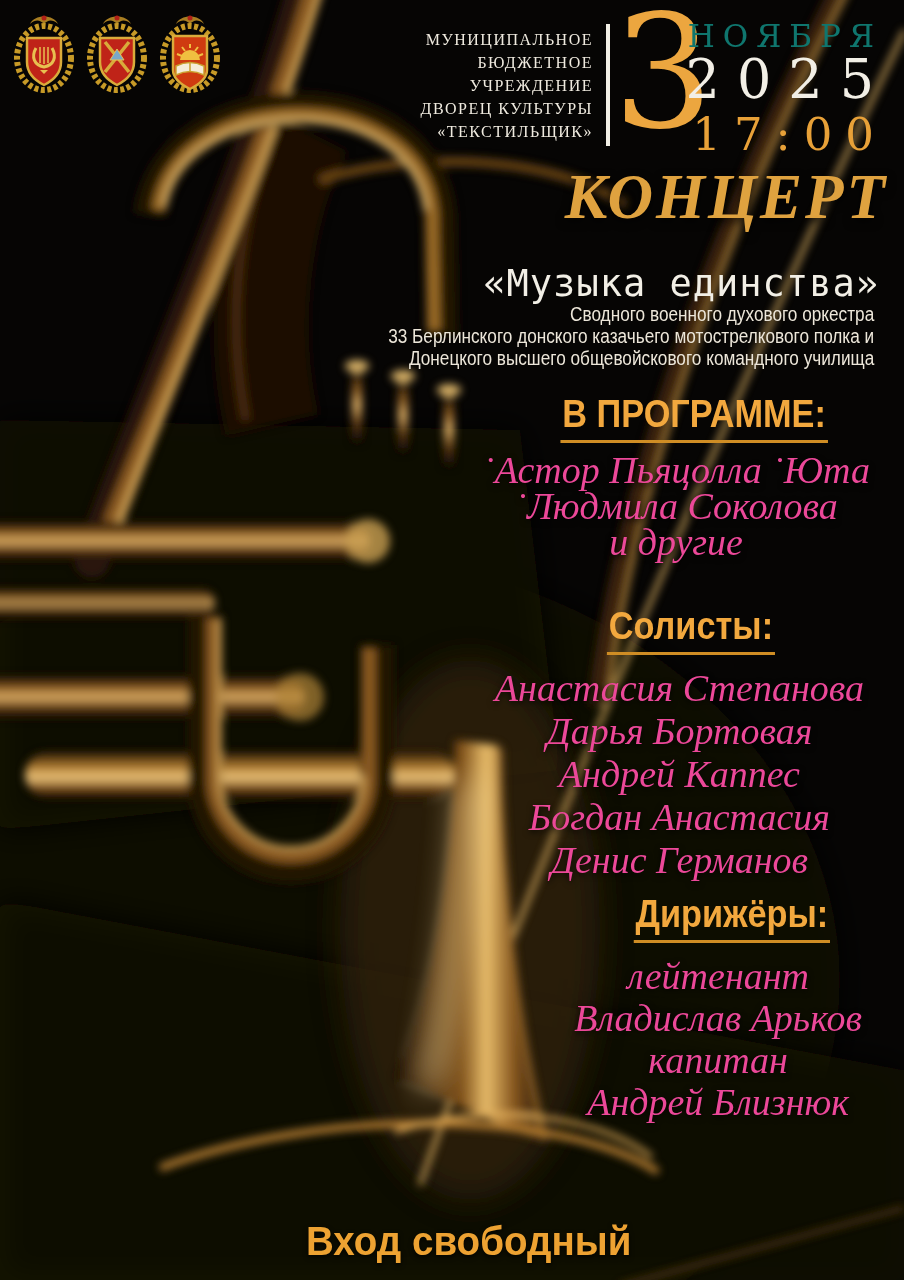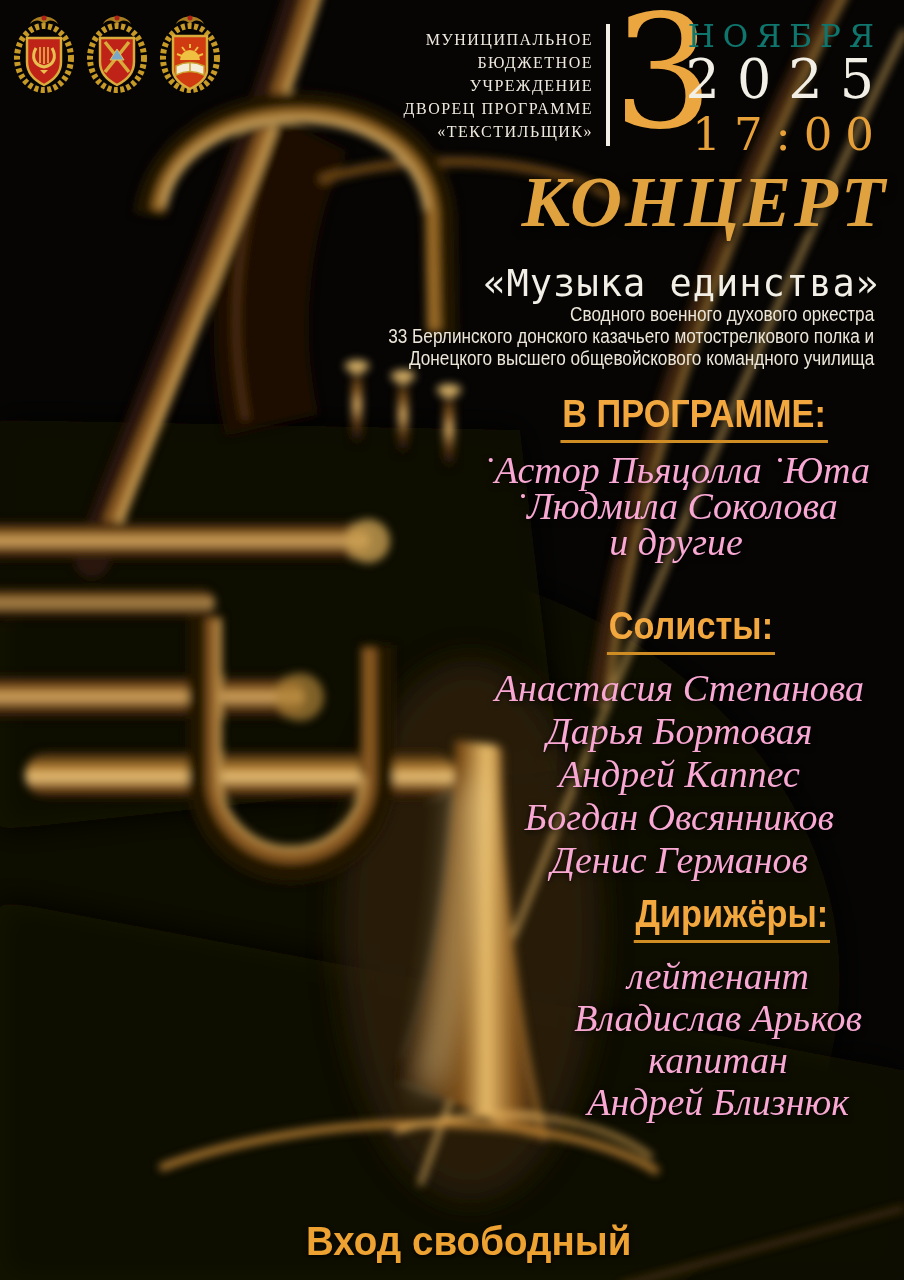--- a/index.html
+++ b/index.html
@@ -36,42 +36,42 @@
   }
   .time {
     position:absolute; right:30px; top:108px; color:#e8a138;
     font-family:"DejaVu Serif", serif; font-size:45px; letter-spacing:13px; margin-right:-13px; white-space:nowrap;
   }
 
   
   .title {
     position:absolute; right:16px; top:166px; color:#dfa23f;
     font-family:"Liberation Serif","DejaVu Serif", serif; font-style:italic; font-weight:700;
-    font-size:72px; line-height:1; letter-spacing:3px; white-space:nowrap;
+    font-size:63px; line-height:1; letter-spacing:3px; white-space:nowrap;
     text-shadow:0 3px 10px rgba(0,0,0,0.8);
   }
   .subtitle {
     position:absolute; right:25px; top:262px; color:#f2efe6;
     font-family:"DejaVu Sans Mono", monospace; font-size:37px; letter-spacing:1px; white-space:nowrap;
   }
   .orch {
     position:absolute; right:30px; top:303px; text-align:right;
     color:#ece6d9; font-size:20px; line-height:22px; white-space:nowrap;
     transform:scaleX(0.86); transform-origin:100% 0;
   }
 
   
   .section { position:absolute; text-align:center; white-space:nowrap; }
   .heading {
     display:inline-block; color:#f2a83e; font-weight:700; font-size:39px; line-height:1.05;
     border-bottom:3px solid #cf8d24; padding:0 2px 5px 2px;
     transform:scaleX(0.88); transform-origin:100% 100%;
   }
   .names {
-    margin-top:9px; color:#f9a8d4;
+    margin-top:9px; color:#ec4899;
     font-family:"Liberation Serif","DejaVu Serif", serif; font-style:italic;
     text-shadow:0 2px 6px rgba(0,0,0,0.85);
   }
   .program { right:34px; top:394px; }
   .program .names { font-size:38px; line-height:36px; }
   .soloists { right:40px; top:606px; }
   .soloists .names { font-size:38px; line-height:43px; margin-top:12px; }
   .conductors { right:42px; top:894px; }
   .conductors .names { font-size:38px; line-height:42px; margin-top:12px;font-family:Liberation Serif, serif; }
 
@@ -197,21 +197,21 @@
       <path d="M32,34 v4 M24,37 l3,4 M40,37 l-3,4 M19,44 l5,2 M45,44 l-5,2" stroke="#f0c040" stroke-width="2"></path>
       <path d="M18,56 q14,-7 28,0 l0,9 q-14,-7 -28,0 z" fill="#f5ecd8" stroke="#caa12f" stroke-width="1.5"></path>
       <path d="M32,52 v10" stroke="#caa12f" stroke-width="1.5"></path>
     </svg>
   </div>
 
   <div class="org">
     <div>МУНИЦИПАЛЬНОЕ</div>
     <div>БЮДЖЕТНОЕ</div>
     <div>УЧРЕЖДЕНИЕ</div>
-    <div>ДВОРЕЦ ПРОГРАММЕ</div>
+    <div>ДВОРЕЦ КУЛЬТУРЫ</div>
     <div>«ТЕКСТИЛЬЩИК»</div>
   </div>
 
   <div class="divider"></div>
   <div class="day">3</div>
   <div class="month">НОЯБРЯ</div>
   <div class="year">2025</div>
   <div class="time">17:00</div>
 
   <div class="title">КОНЦЕРТ</div>
@@ -231,21 +231,21 @@
       <div>и другие</div>
     </div>
   </div>
 
   <div class="section soloists">
     <span class="heading">Солисты:</span>
     <div class="names">
       <div>Анастасия Степанова</div>
       <div>Дарья Бортовая</div>
       <div>Андрей Каппес</div>
-      <div>Богдан Овсянников</div>
+      <div>Богдан Анастасия</div>
       <div>Денис Германов</div>
     </div>
   </div>
 
   <div class="section conductors">
     <span class="heading">Дирижёры:</span>
     <div class="names">
       <div>лейтенант</div>
       <div>Владислав Арьков</div>
       <div>капитан</div>

